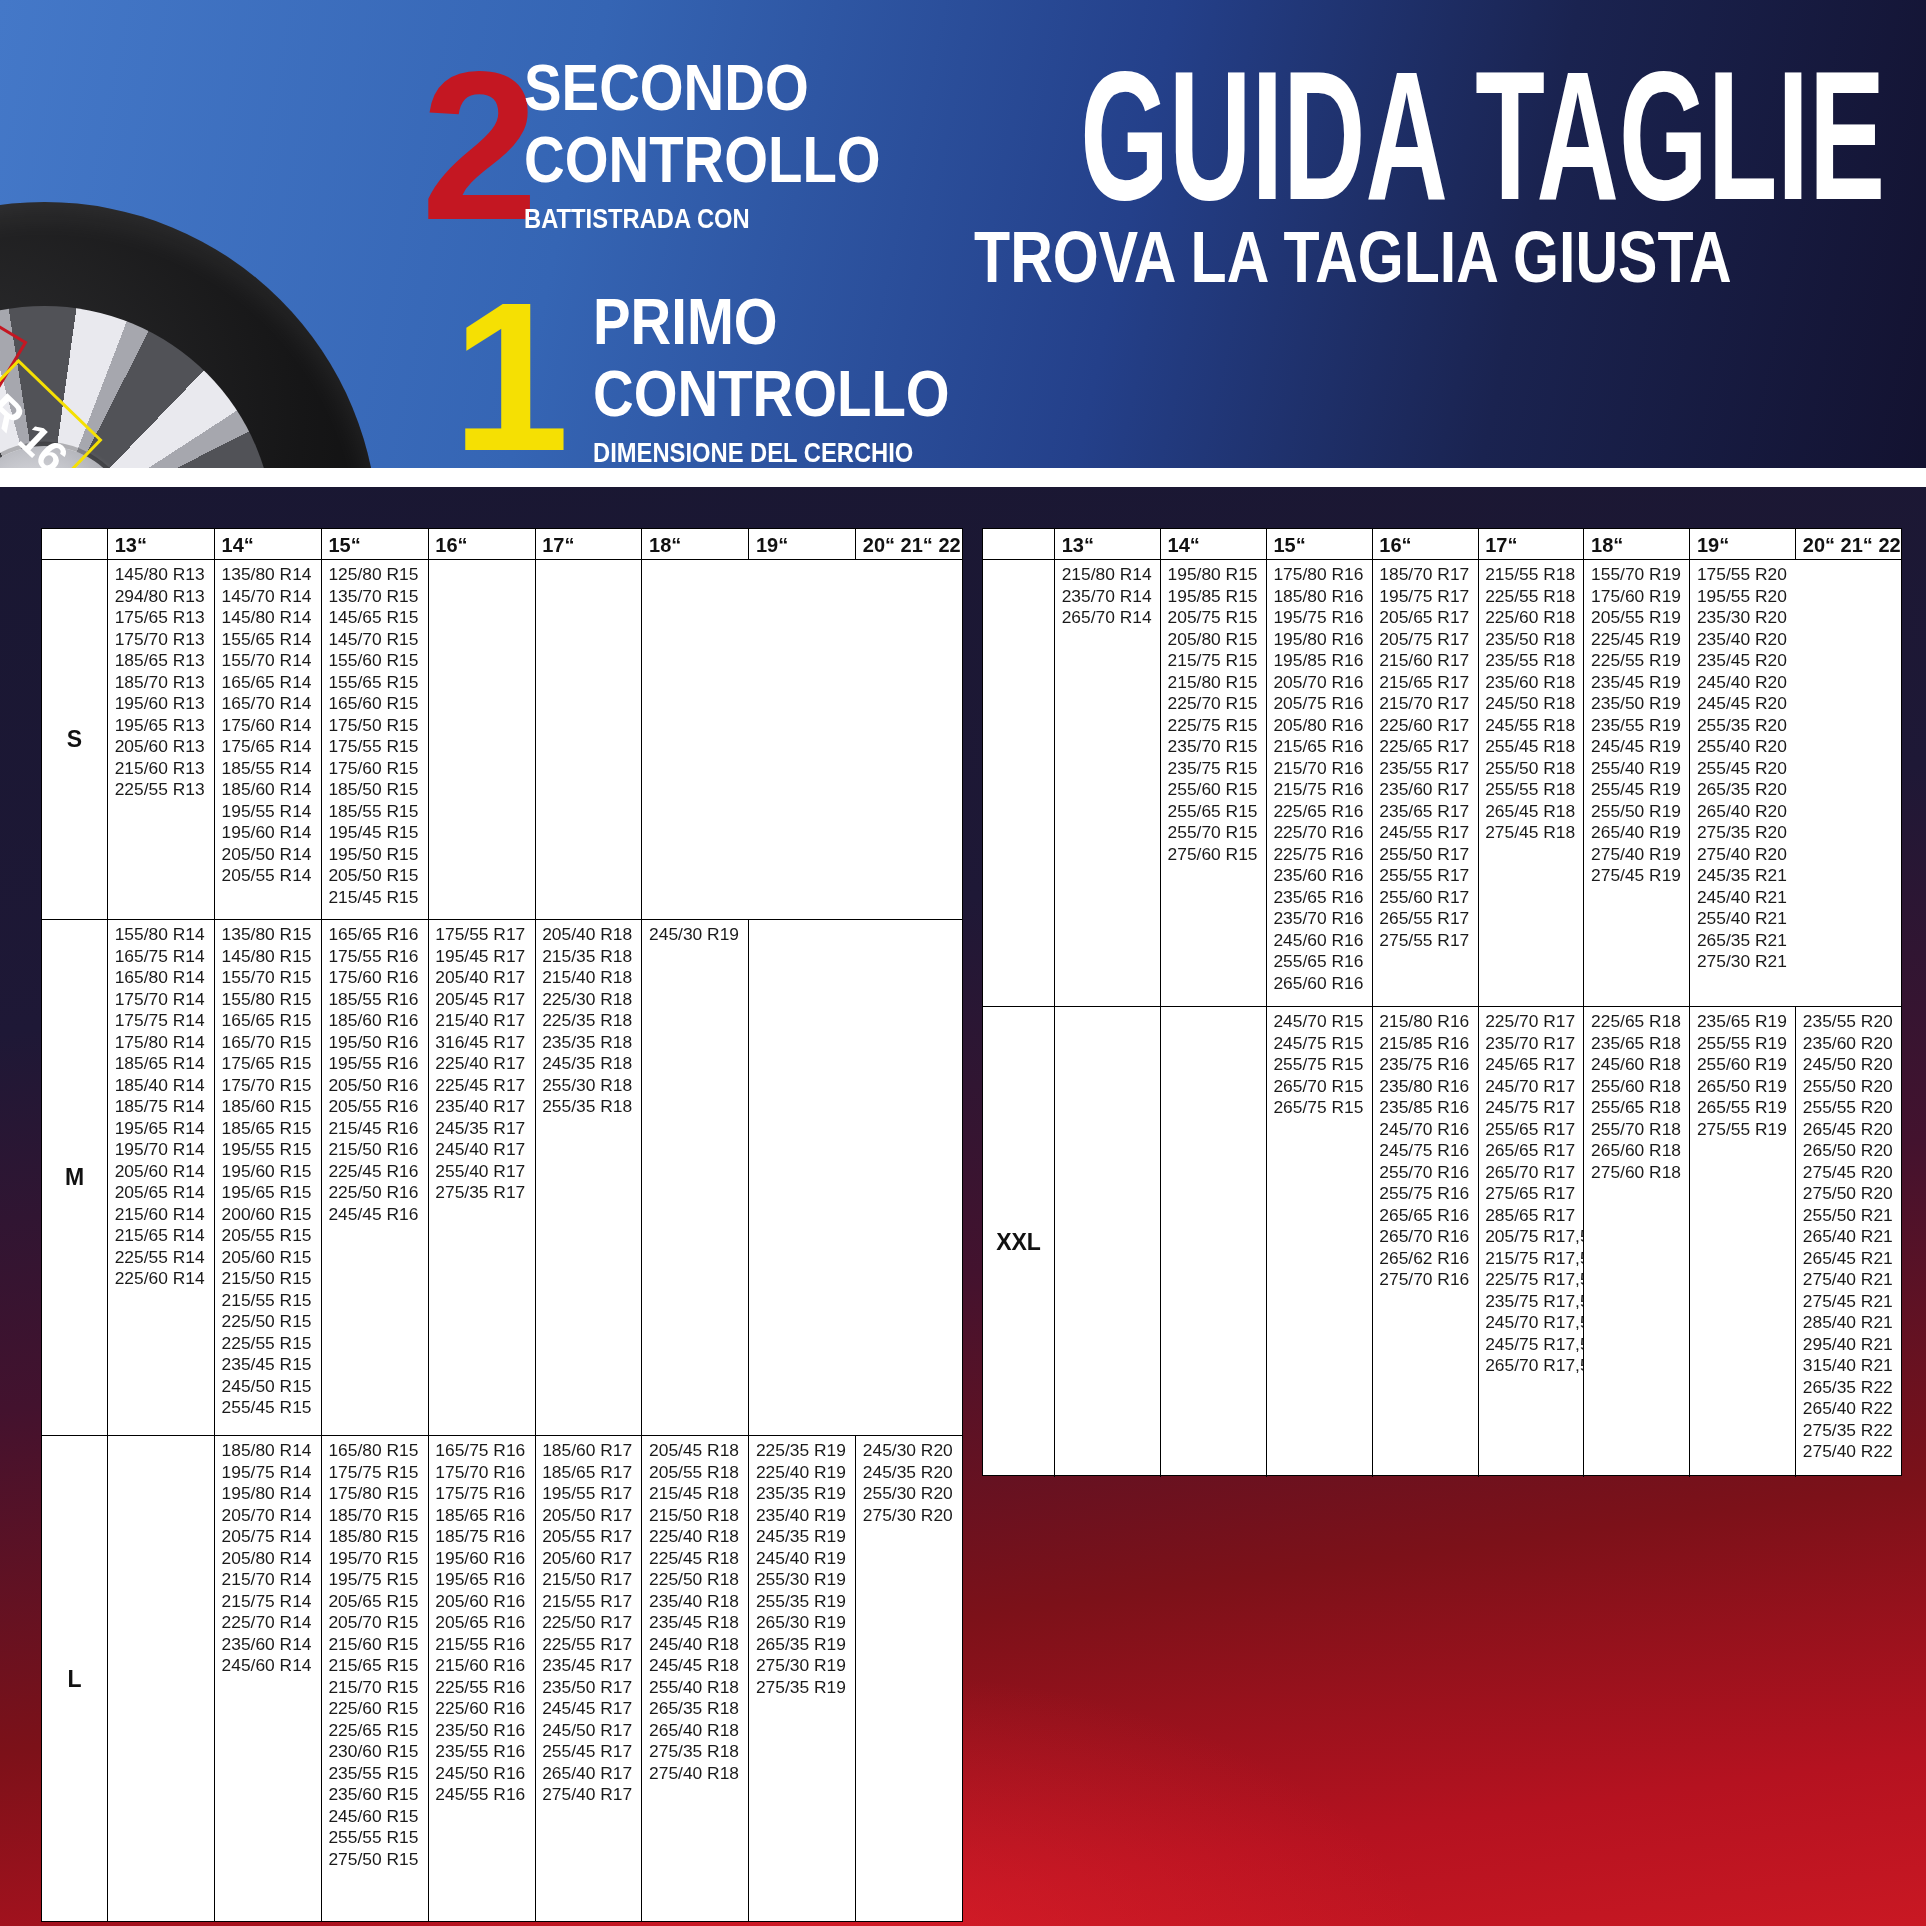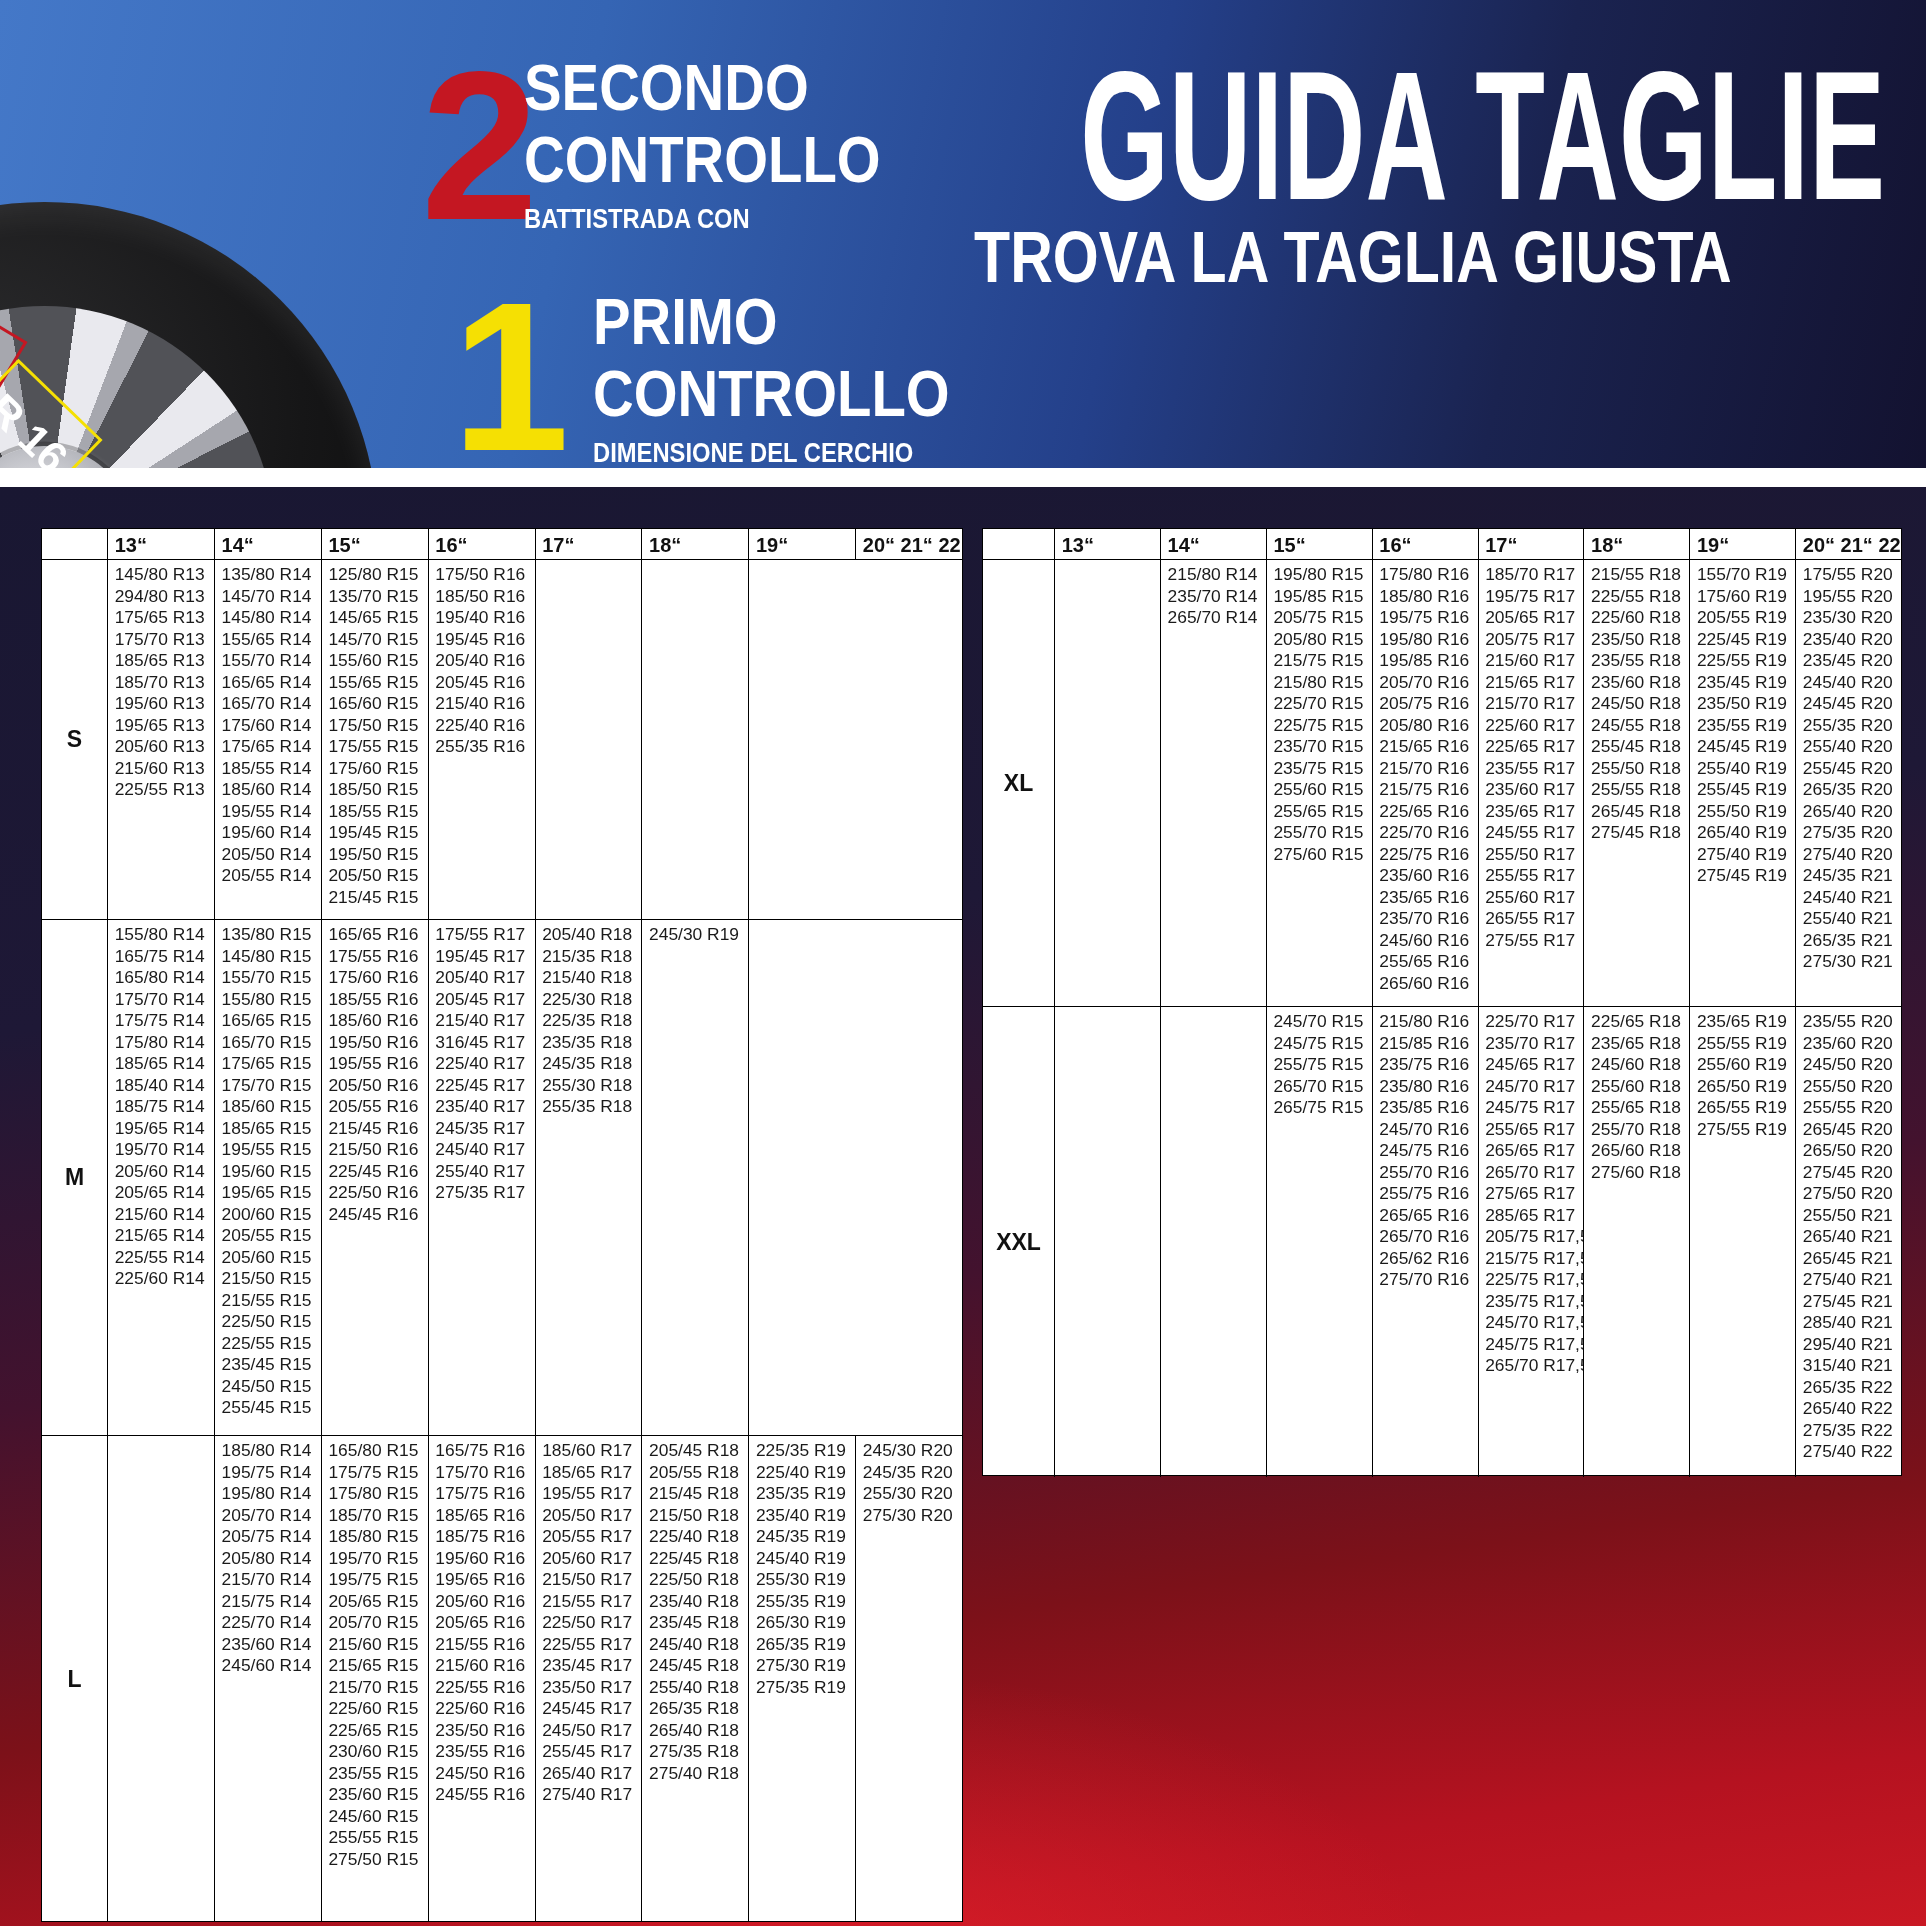--- a/index.html
+++ b/index.html
@@ -164,31 +164,20 @@
           <div class="size">165/60 R15</div>
           <div class="size">175/50 R15</div>
           <div class="size">175/55 R15</div>
           <div class="size">175/60 R15</div>
           <div class="size">185/50 R15</div>
           <div class="size">185/55 R15</div>
           <div class="size">195/45 R15</div>
           <div class="size">195/50 R15</div>
           <div class="size">205/50 R15</div>
           <div class="size">215/45 R15</div>
-        </div>
-        <div class="cell">
-          <div class="size">175/50 R16</div>
-          <div class="size">185/50 R16</div>
-          <div class="size">195/40 R16</div>
-          <div class="size">195/45 R16</div>
-          <div class="size">205/40 R16</div>
-          <div class="size">205/45 R16</div>
-          <div class="size">215/40 R16</div>
-          <div class="size">225/40 R16</div>
-          <div class="size">255/35 R16</div>
         </div>
         <div class="cell"></div>
         <div class="cell"></div>
         <div class="cell"></div>
       </div>
       <div class="trow" style="height: 516px;">
         <div class="rlabel">M</div>
         <div class="cell">
           <div class="size">155/80 R14</div>
           <div class="size">165/75 R14</div>
@@ -402,21 +391,20 @@
         <div class="hcell">13“</div>
         <div class="hcell">14“</div>
         <div class="hcell">15“</div>
         <div class="hcell">16“</div>
         <div class="hcell">17“</div>
         <div class="hcell">18“</div>
         <div class="hcell">19“</div>
         <div class="hcell">20“ 21“ 22“</div>
       </div>
       <div class="trow" style="height: 447px;">
-        <div class="rlabel">XL</div>
         <div class="cell"></div>
         <div class="cell">
           <div class="size">215/80 R14</div>
           <div class="size">235/70 R14</div>
           <div class="size">265/70 R14</div>
         </div>
         <div class="cell">
           <div class="size">195/80 R15</div>
           <div class="size">195/85 R15</div>
           <div class="size">205/75 R15</div>

